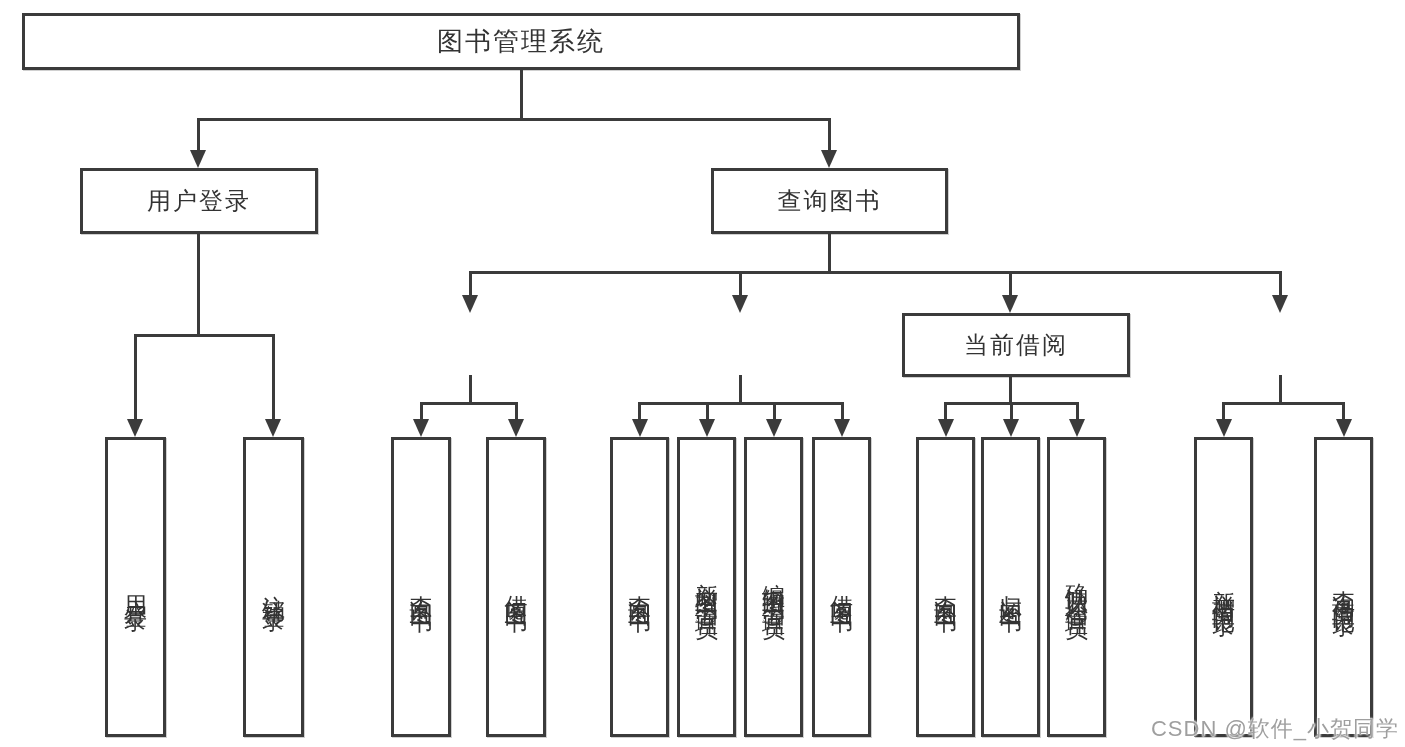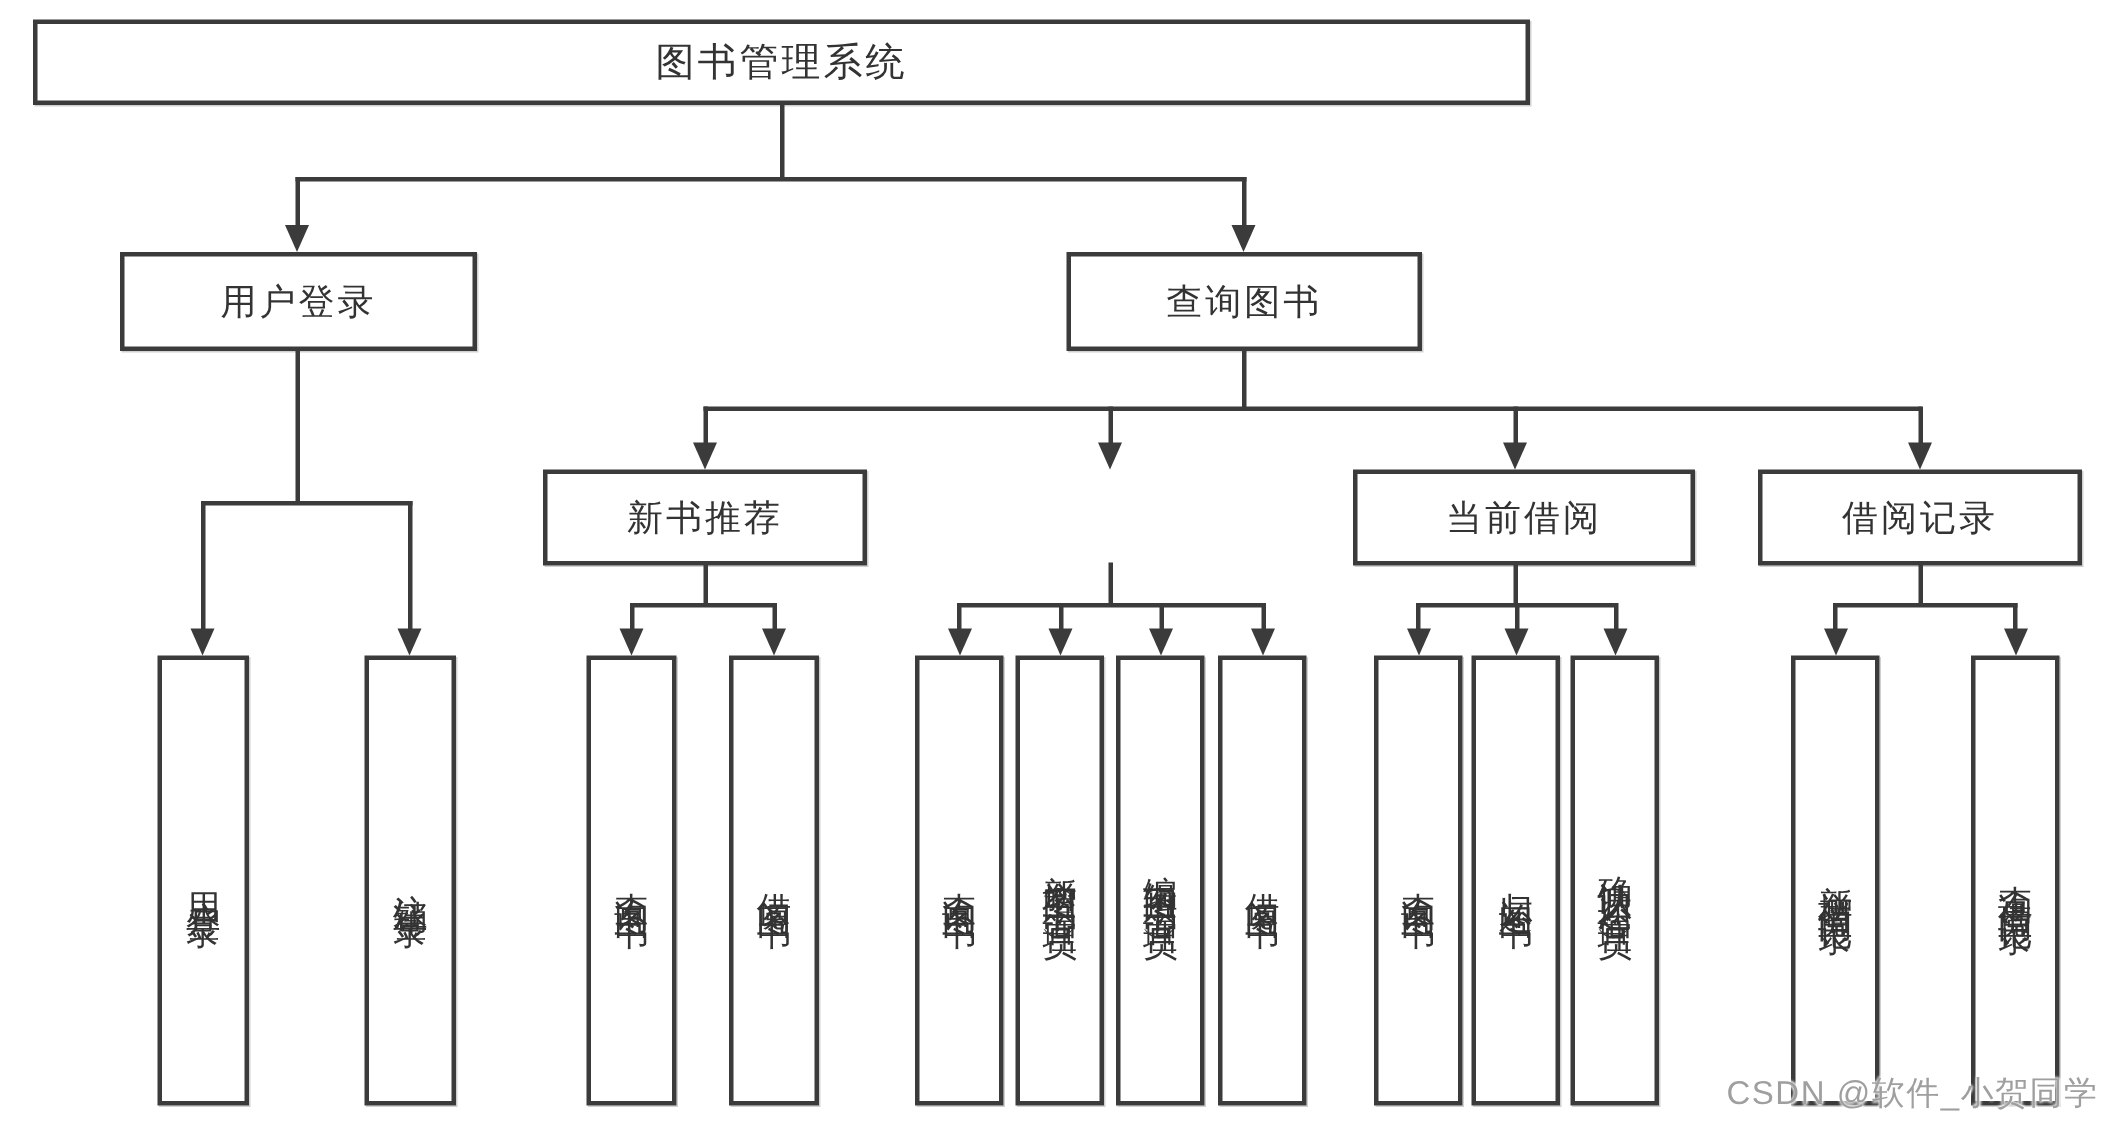--- a/index.html
+++ b/index.html
@@ -55,23 +55,21 @@
 </head>
 <body>
 
 <div class="stage">
 
   <div class="node root-node" style="left:22px;top:13px;width:998px;height:57px">图书管理系统</div>
 
   <div class="node h-node" style="left:80px;top:168px;width:238px;height:66px">用户登录</div>
   <div class="node h-node" style="left:711px;top:168px;width:237px;height:66px">查询图书</div>
 
-  <div class="node h-node" style="left:362px;top:313px;width:216px;height:64px">新书推荐</div>
   <div class="node h-node" style="left:902px;top:313px;width:228px;height:64px">当前借阅</div>
-  <div class="node h-node" style="left:1172px;top:313px;width:216px;height:64px">借阅记录</div>
 
   <div class="node v-node" style="left:105px;top:437px;width:61px;height:300px">用户登录</div>
   <div class="node v-node" style="left:243px;top:437px;width:61px;height:300px">注销登录</div>
 
   <div class="node v-node" style="left:391px;top:437px;width:60px;height:300px">查询图书</div>
   <div class="node v-node" style="left:486px;top:437px;width:60px;height:300px">借阅图书</div>
 
   <div class="node v-node" style="left:610px;top:437px;width:59px;height:300px">查询图书</div>
   <div class="node v-node" style="left:677px;top:437px;width:59px;height:300px">新增图书（管理员）</div>
   <div class="node v-node" style="left:744px;top:437px;width:59px;height:300px">编辑图书（管理员）</div>

